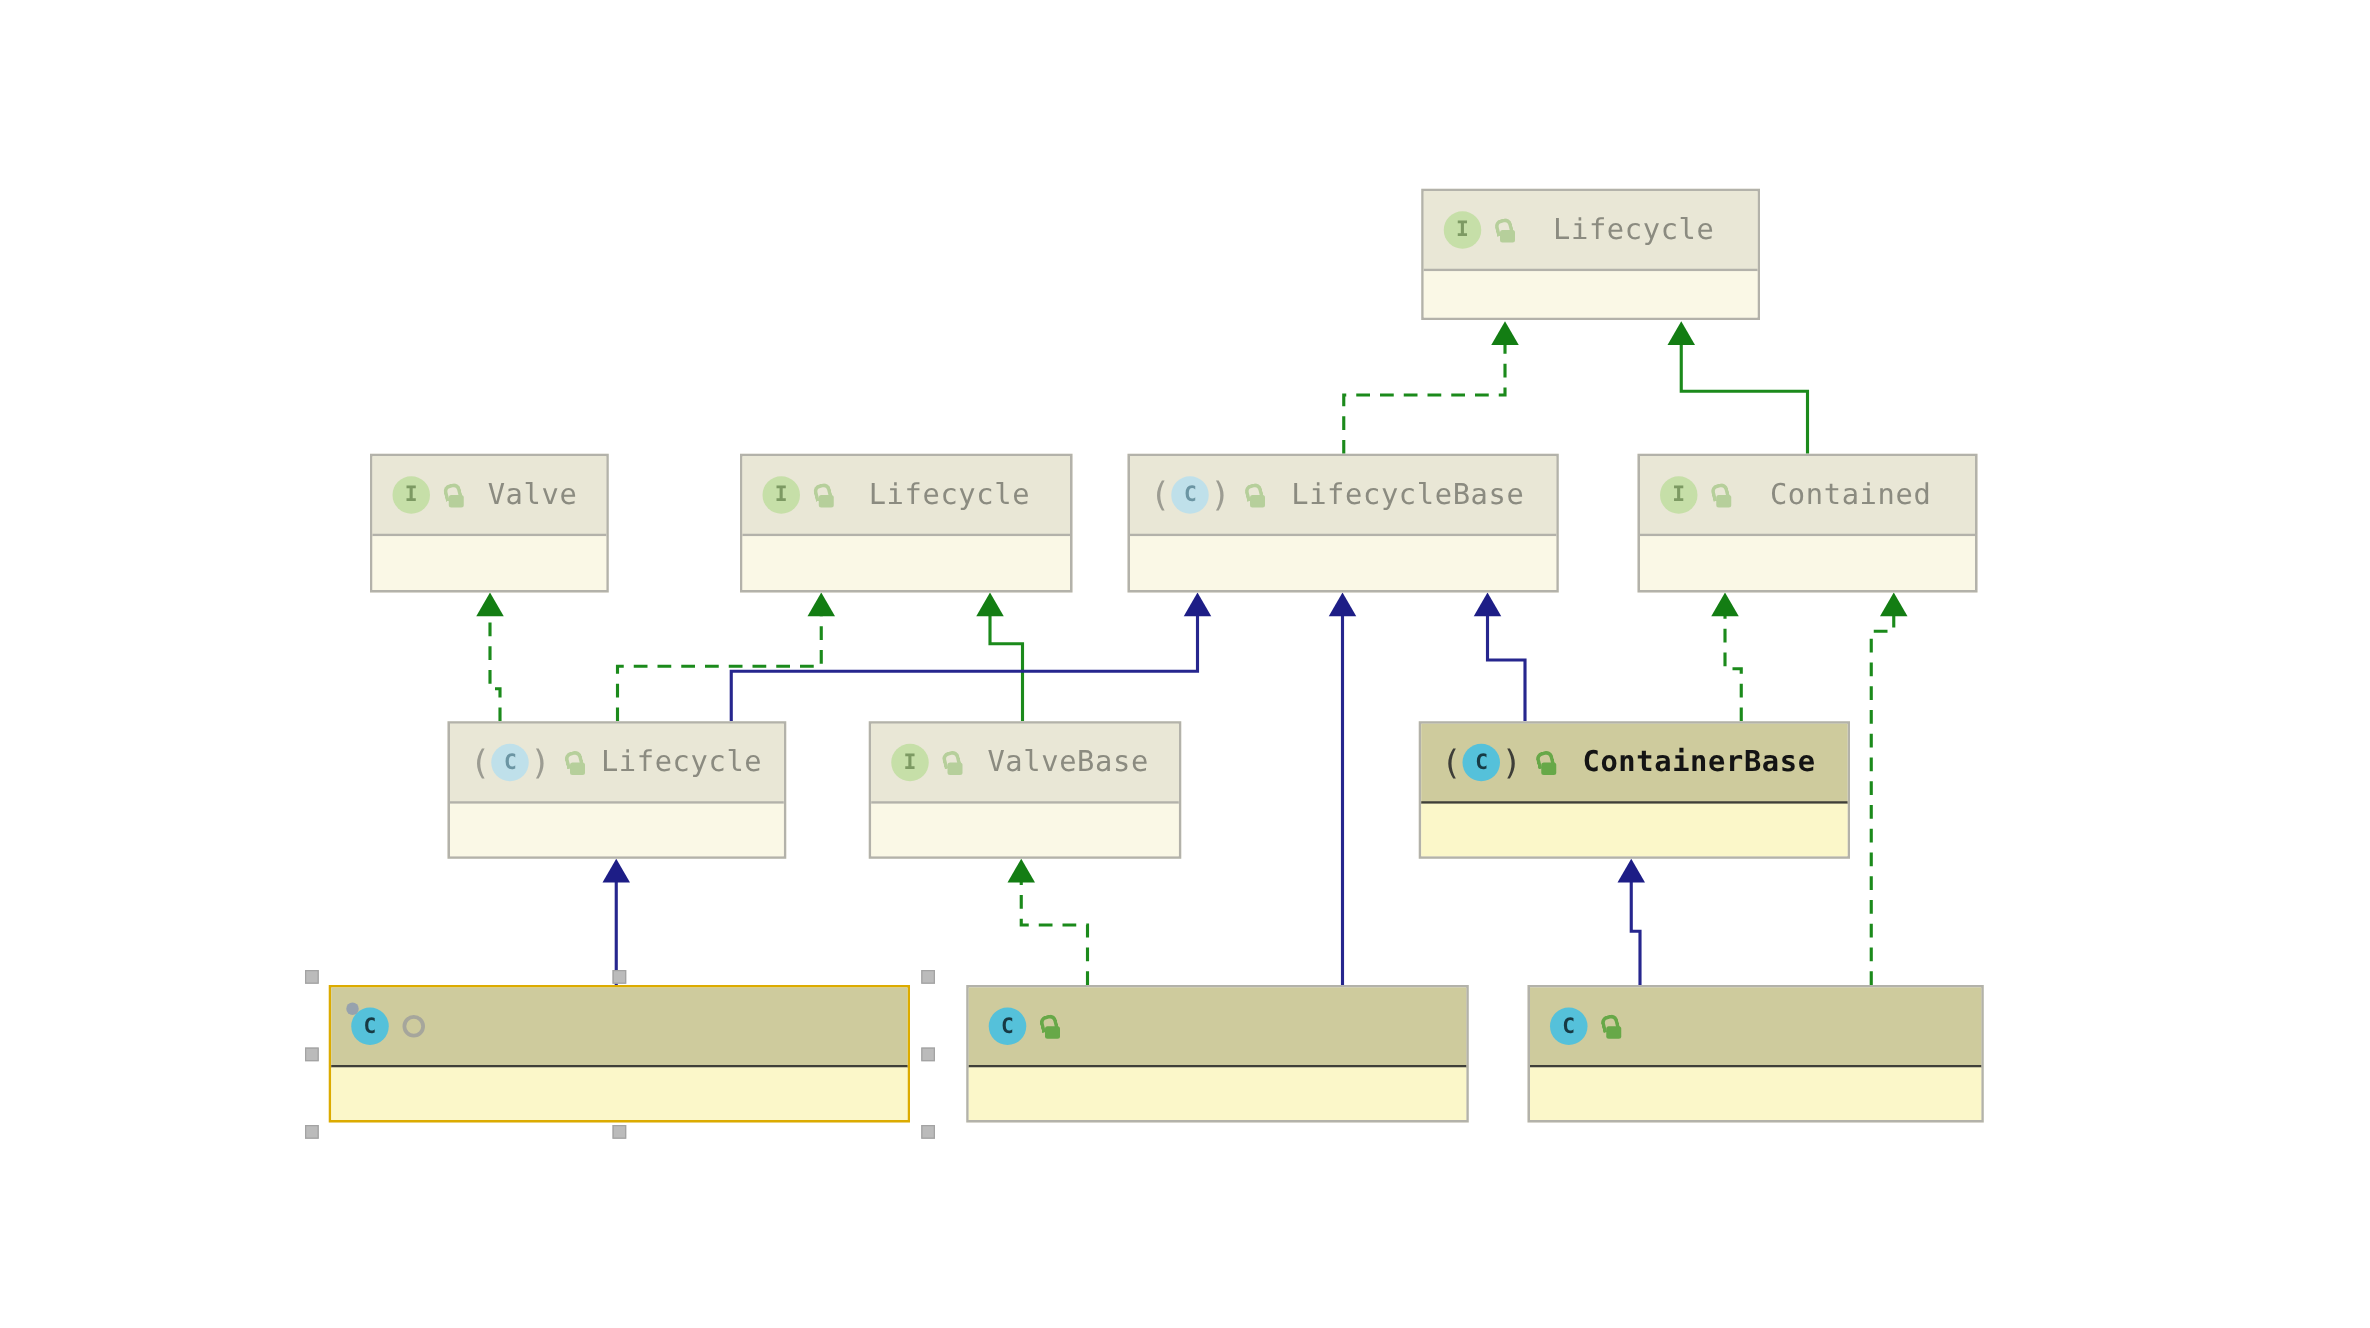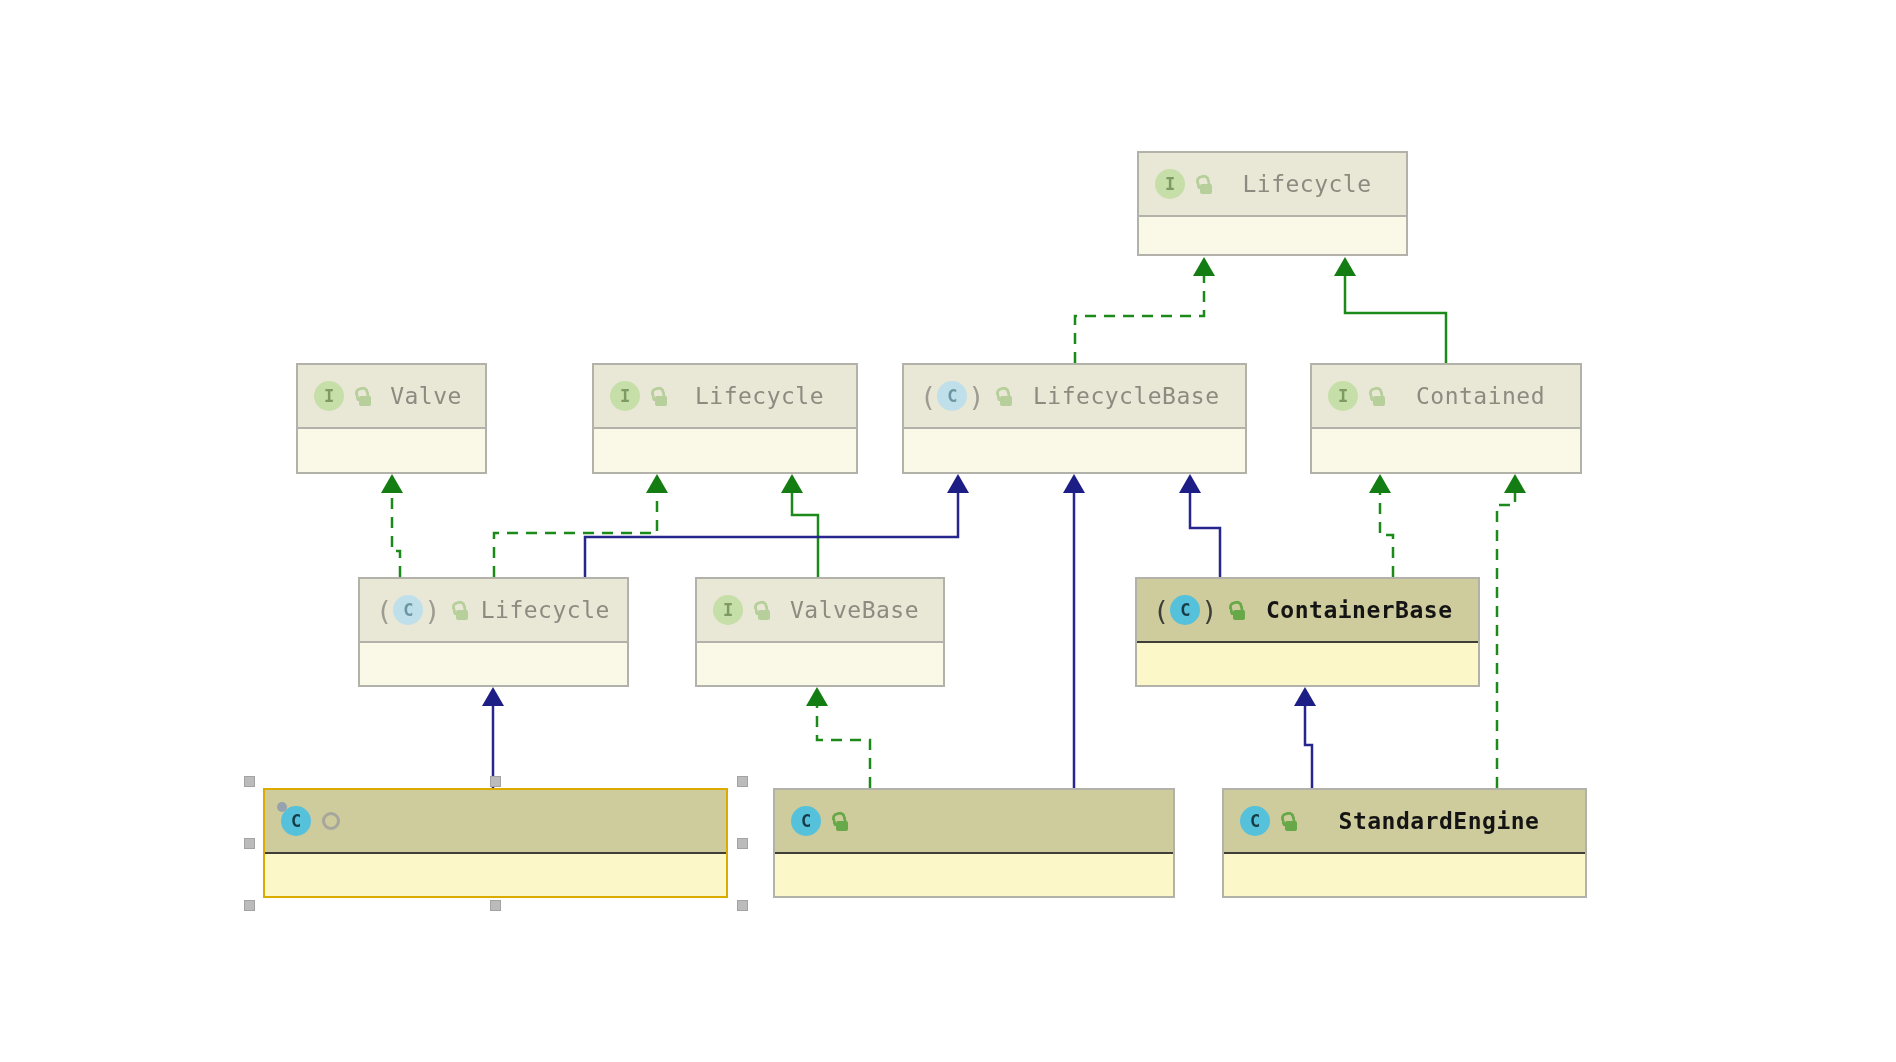--- a/index.html
+++ b/index.html
@@ -197,21 +197,20 @@
     </div>
     <div class="bdy"></div>
   </div>
 
   <div class="node dark" style="left:1222px;top:788px;width:365px;height:110px;">
     <div class="hdr">
       <span class="ci-wrap">
           <span class="ci conc">C</span>
         </span>
       <span class="lock"></span>
-      <span class="nm">StandardEngine</span>
     </div>
     <div class="bdy"></div>
   </div>
 
   <div class="handle" style="left:244px;top:776px;"></div>
   <div class="handle" style="left:490px;top:776px;"></div>
   <div class="handle" style="left:737px;top:776px;"></div>
   <div class="handle" style="left:244px;top:838px;"></div>
   <div class="handle" style="left:737px;top:838px;"></div>
   <div class="handle" style="left:244px;top:900px;"></div>

